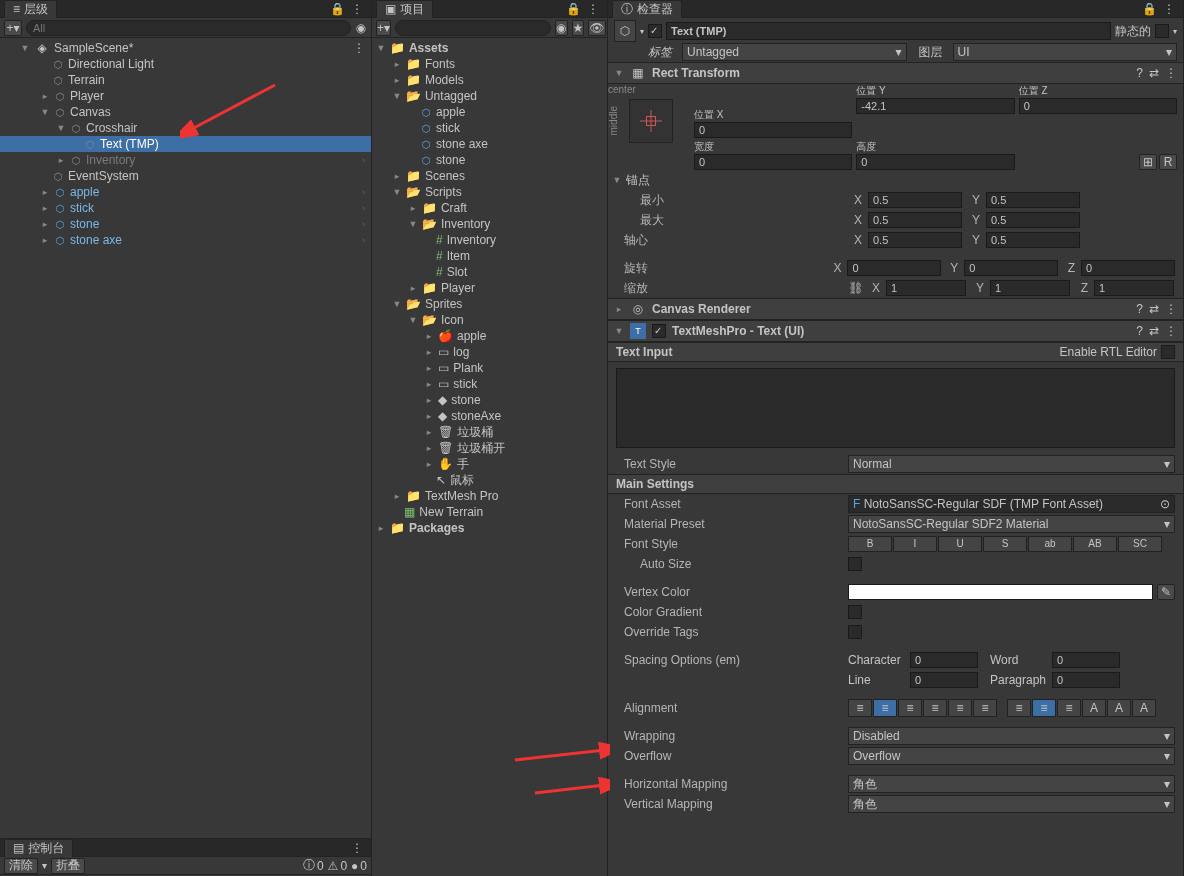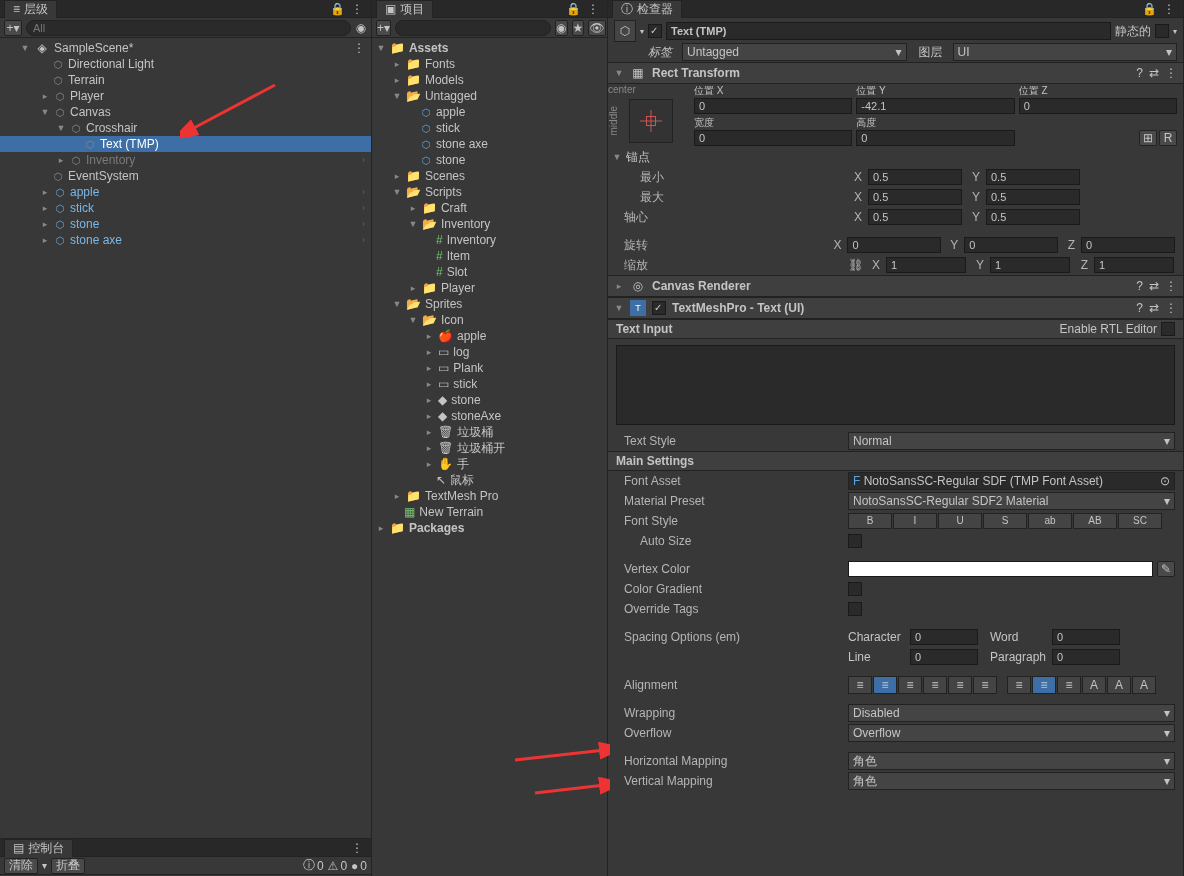--- a/index.html
+++ b/index.html
@@ -390,21 +390,21 @@
         <div style="display:flex;align-items:center;">
           <span style="writing-mode:vertical-rl;font-size:10px;color:#888;transform:rotate(180deg);">middle</span>
           <div class="anchor-box">
               <span class="cross"></span>
               <span class="sq"></span>
             </div>
         </div>
       </div>
       <div style="flex:1;padding-right:6px;">
         <div style="display:flex;gap:4px;">
-          <div style="flex:1;"><div style="font-size:10px;">位置 X</div><input class="field-input" style="width: 100%;" value="0"></div>
+          <div style="flex:1;margin-top:24px;"><div style="font-size:10px;">位置 X</div><input class="field-input" style="width: 100%;" value="0"></div>
           <div style="flex:1;"><div style="font-size:10px;">位置 Y</div><input class="field-input" style="width: 100%;" value="-42.1"></div>
           <div style="flex:1;"><div style="font-size:10px;">位置 Z</div><input class="field-input" style="width: 100%;" value="0"></div>
         </div>
         <div style="display:flex;gap:4px;margin-top:2px;">
           <div style="flex:1;"><div style="font-size:10px;">宽度</div><input class="field-input" style="width: 100%;" value="0"></div>
           <div style="flex:1;"><div style="font-size:10px;">高度</div><input class="field-input" style="width: 100%;" value="0"></div>
           <div style="flex:1;display:flex;align-items:flex-end;gap:2px;justify-content:flex-end;">
             <span class="btn-icon">⊞</span>
             <span class="btn-icon">R</span>
           </div>

